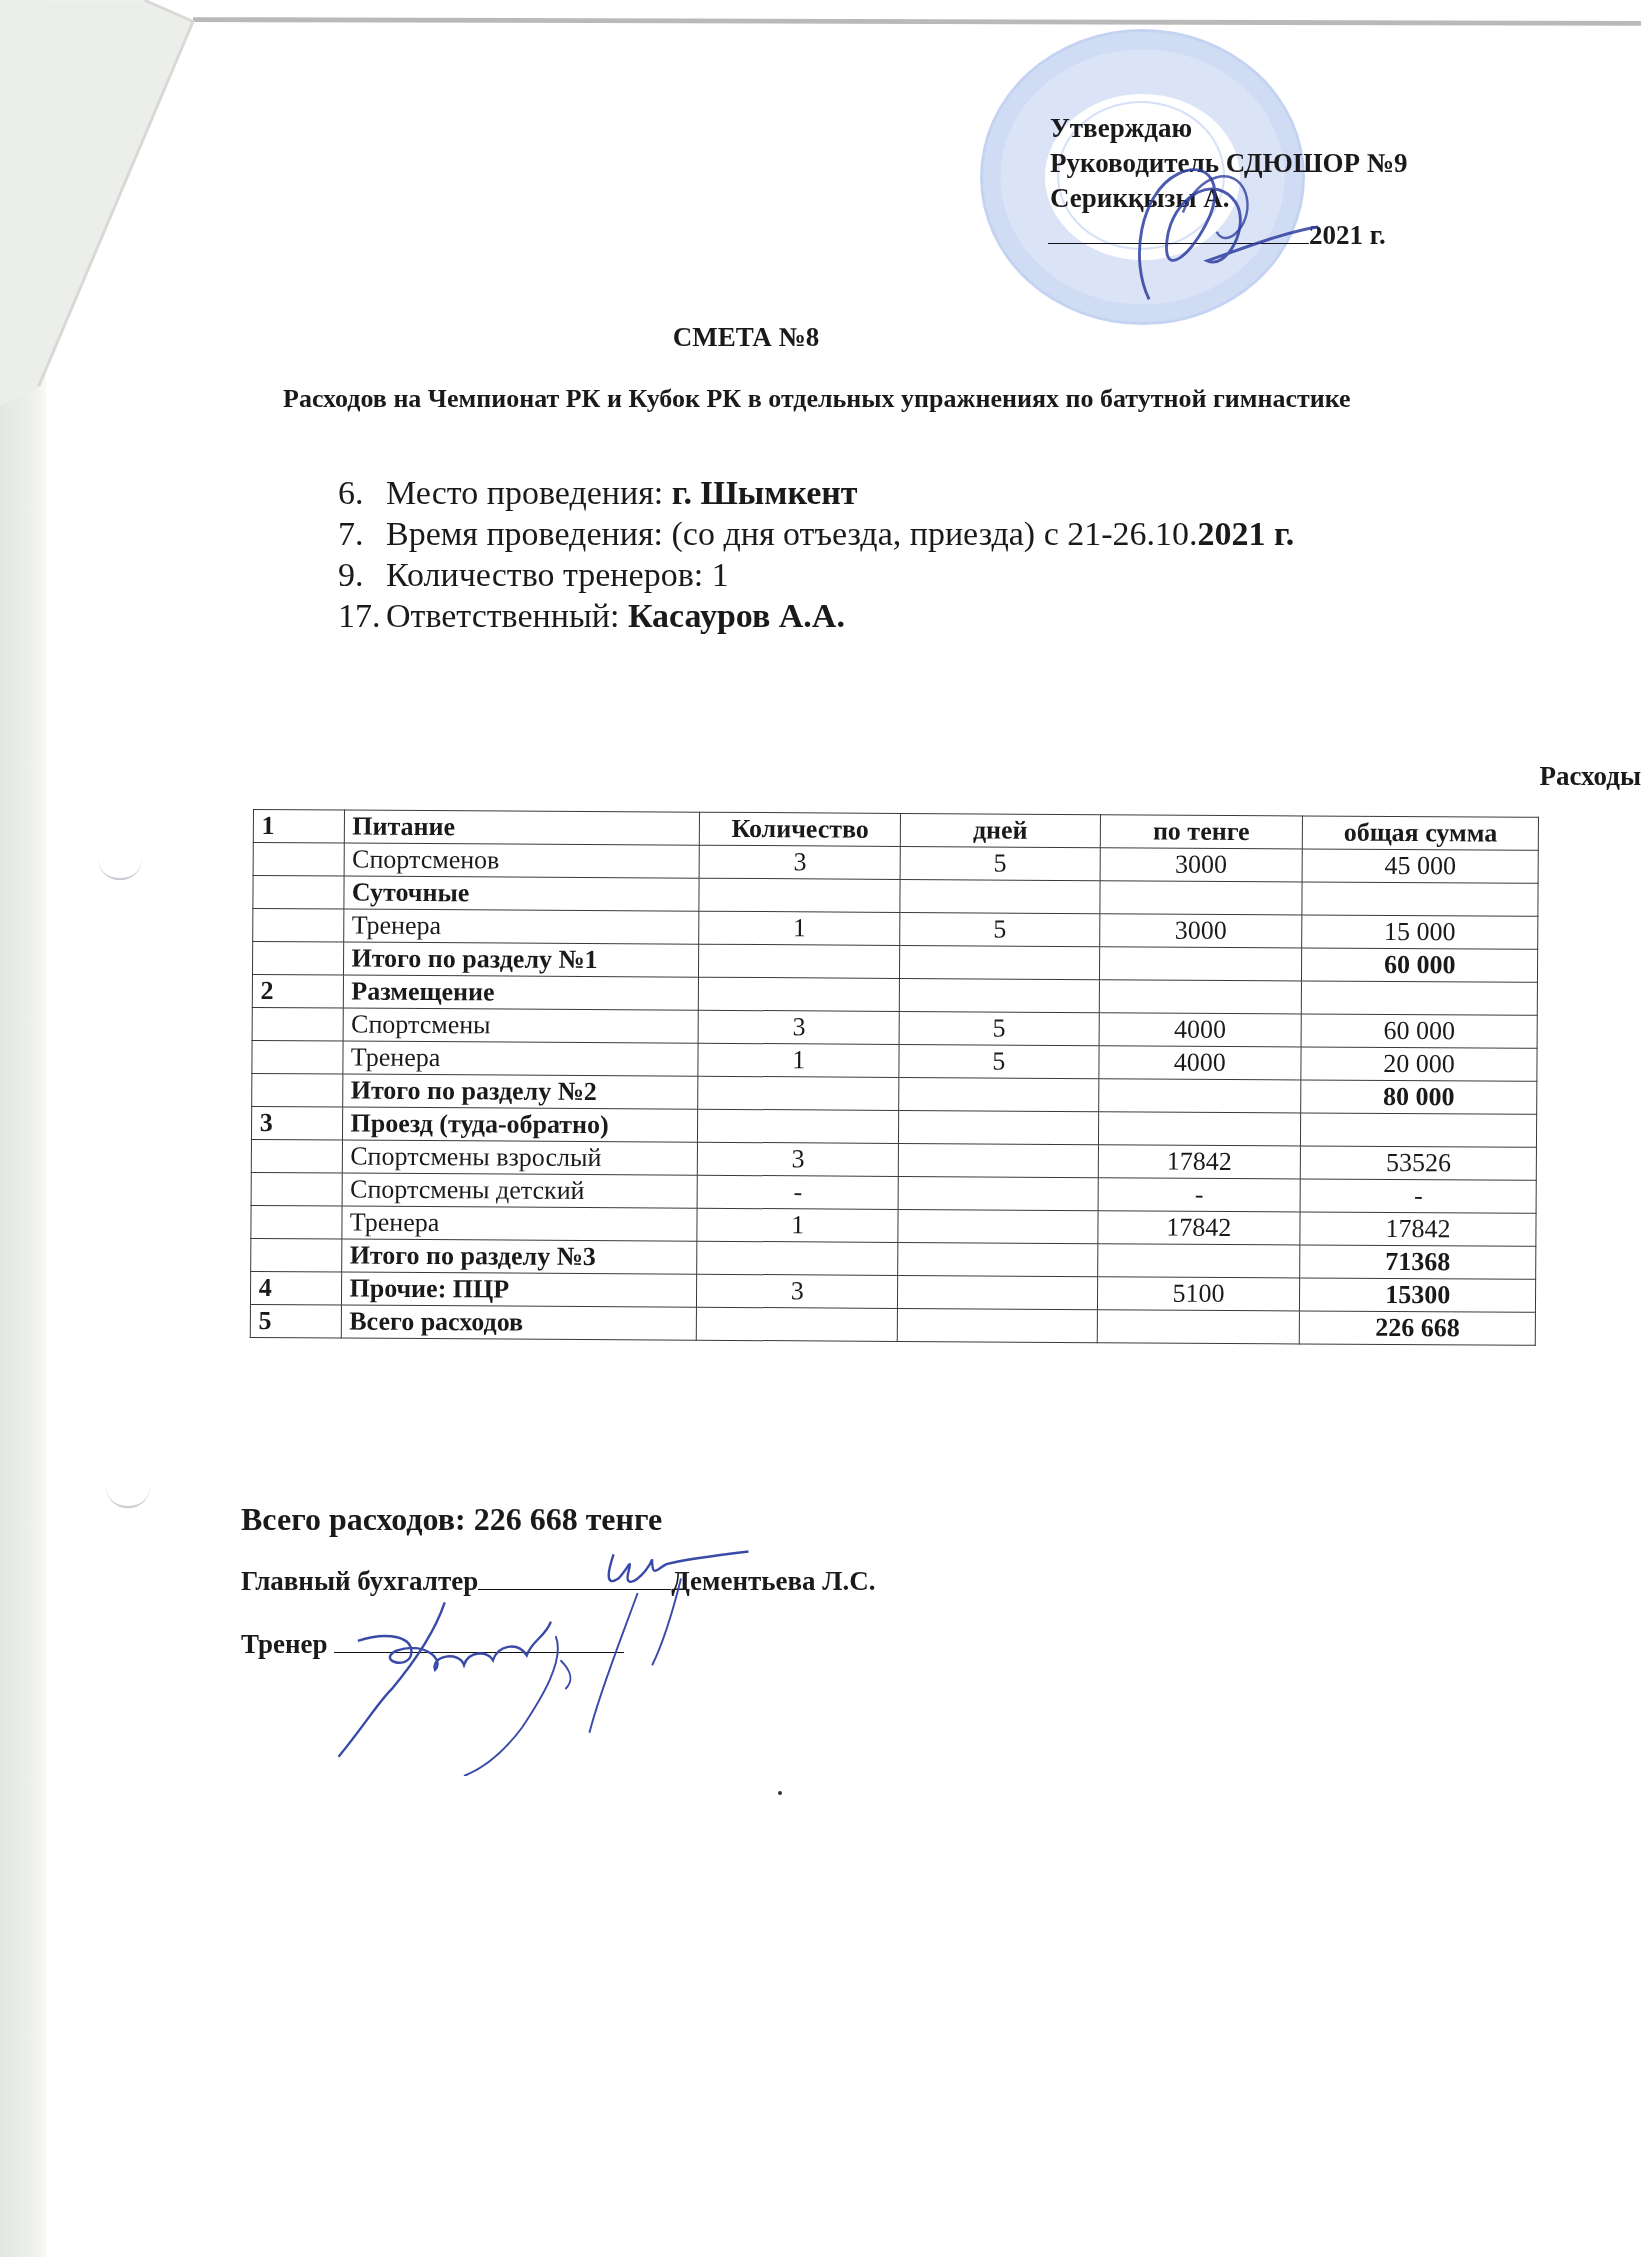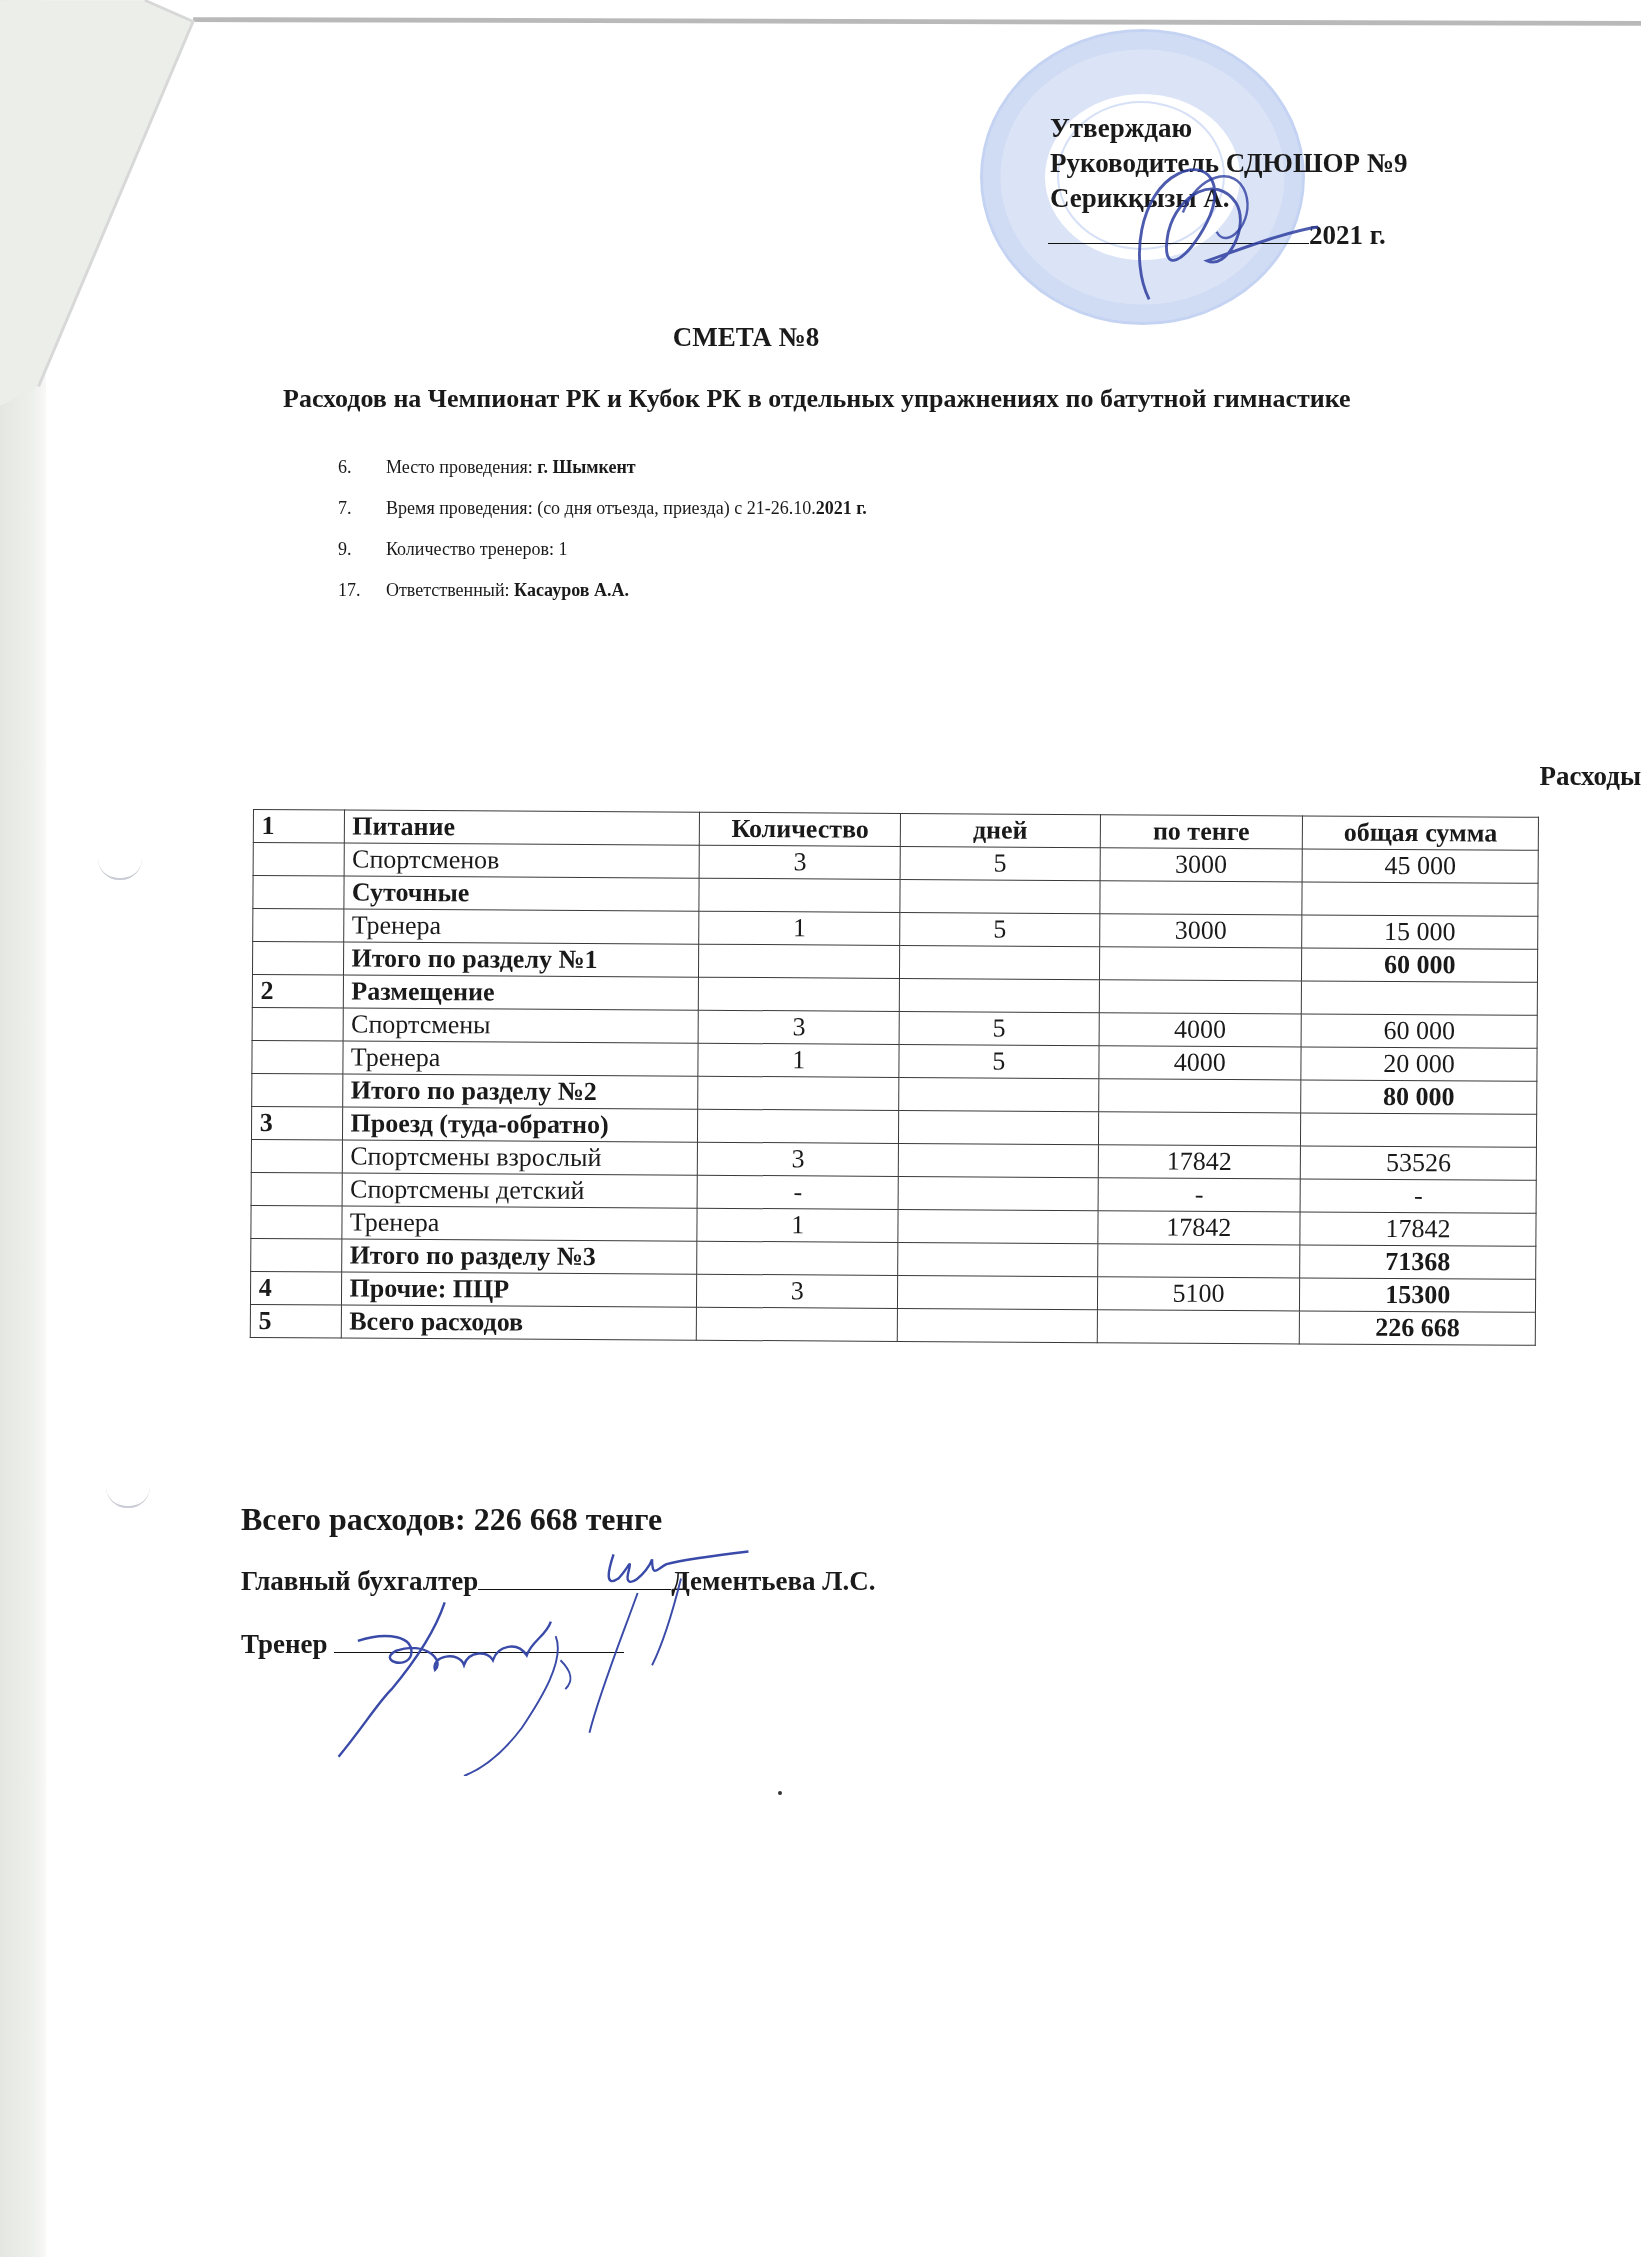--- a/index.html
+++ b/index.html
@@ -39,22 +39,22 @@
   .title {
     position: absolute; left: 0; width: 1492px; top: 322px; text-align: center;
     font-weight: bold; font-size: 27px;
   }
   .subtitle {
     position: absolute; left: 241px; width: 1255px; top: 379px;
     font-weight: bold; font-size: 26px; line-height: 39px;
     text-indent: 42px;
   }
   .info {
-    position: absolute; left: 338px; top: 447px; margin: 0; padding: 0; list-style: none;
-    font-size: 18px; line-height: 41px;
+    position: absolute; left: 338px; top: 472px; margin: 0; padding: 0; list-style: none;
+    font-size: 34px; line-height: 41px;
   }
   .info li .num { display: inline-block; width: 48px; }
   .info li b { font-weight: bold; }
   .exp-title {
     position: absolute; left: 0; width: 1641px; top: 761px; text-align: right;
     font-weight: bold; font-size: 27px;
   }
   table.budget {
     position: absolute; left: 253px; top: 809px; width: 1286px;
     border-collapse: collapse; font-size: 26px;

